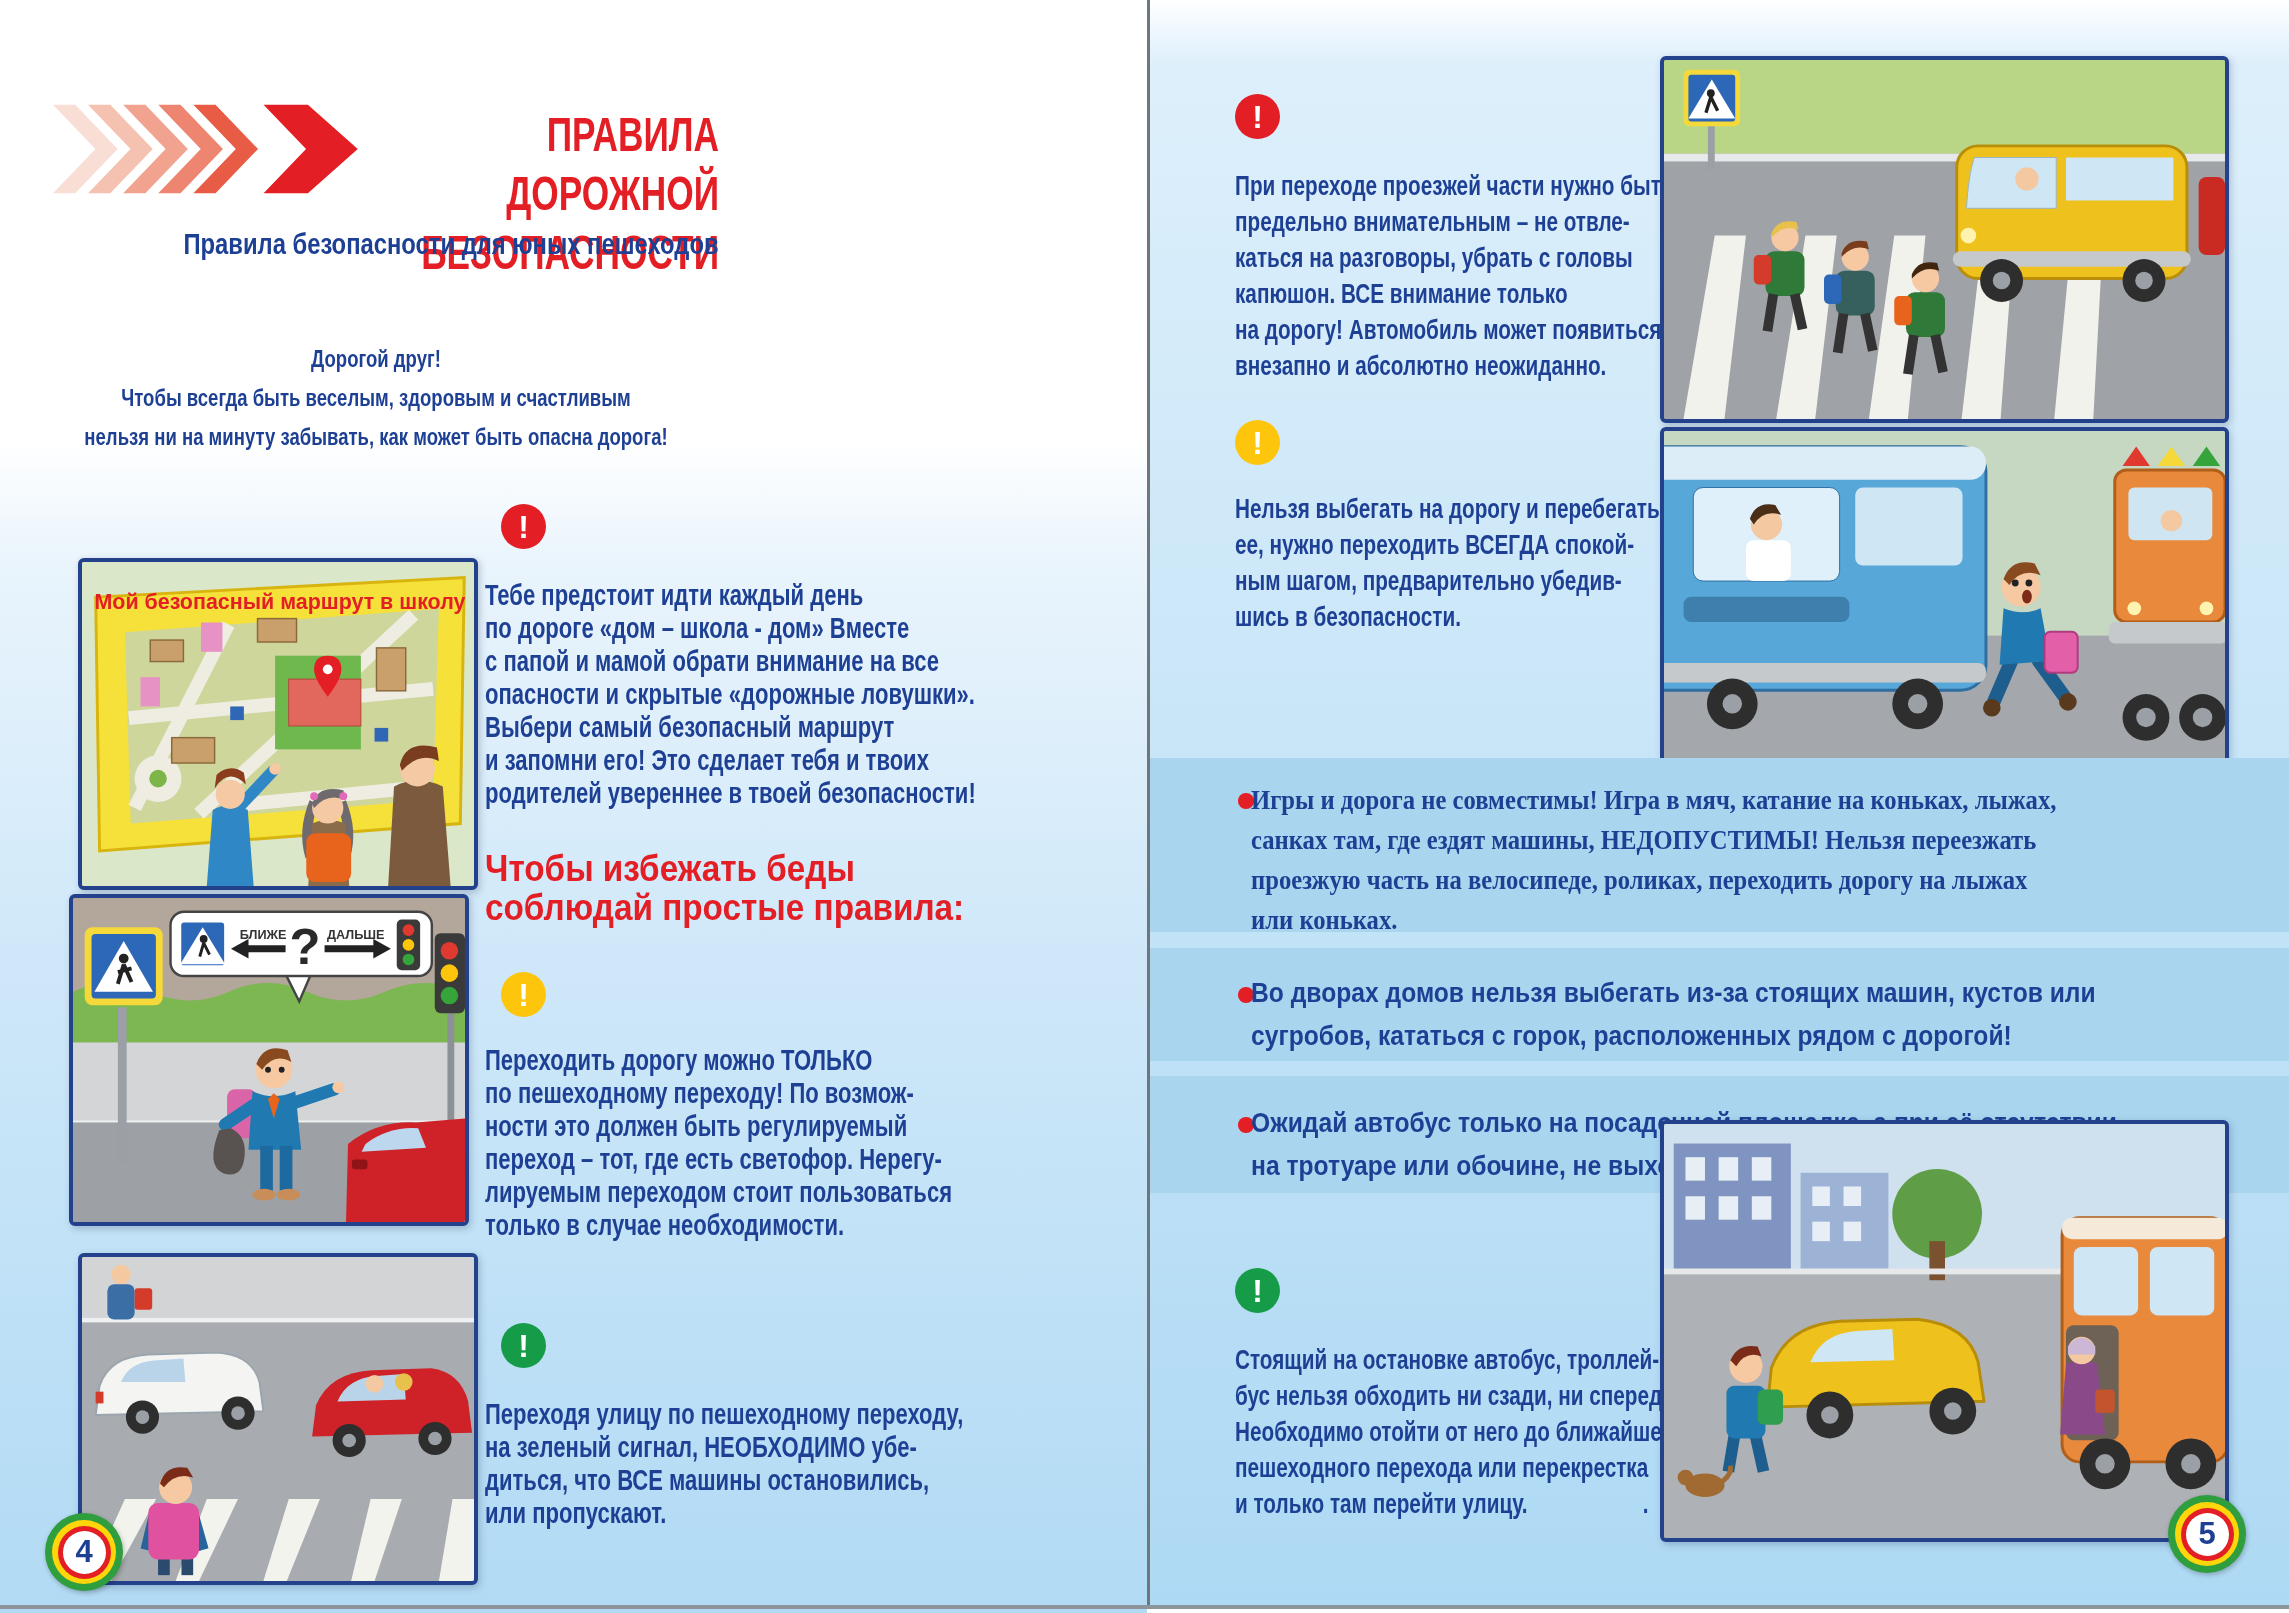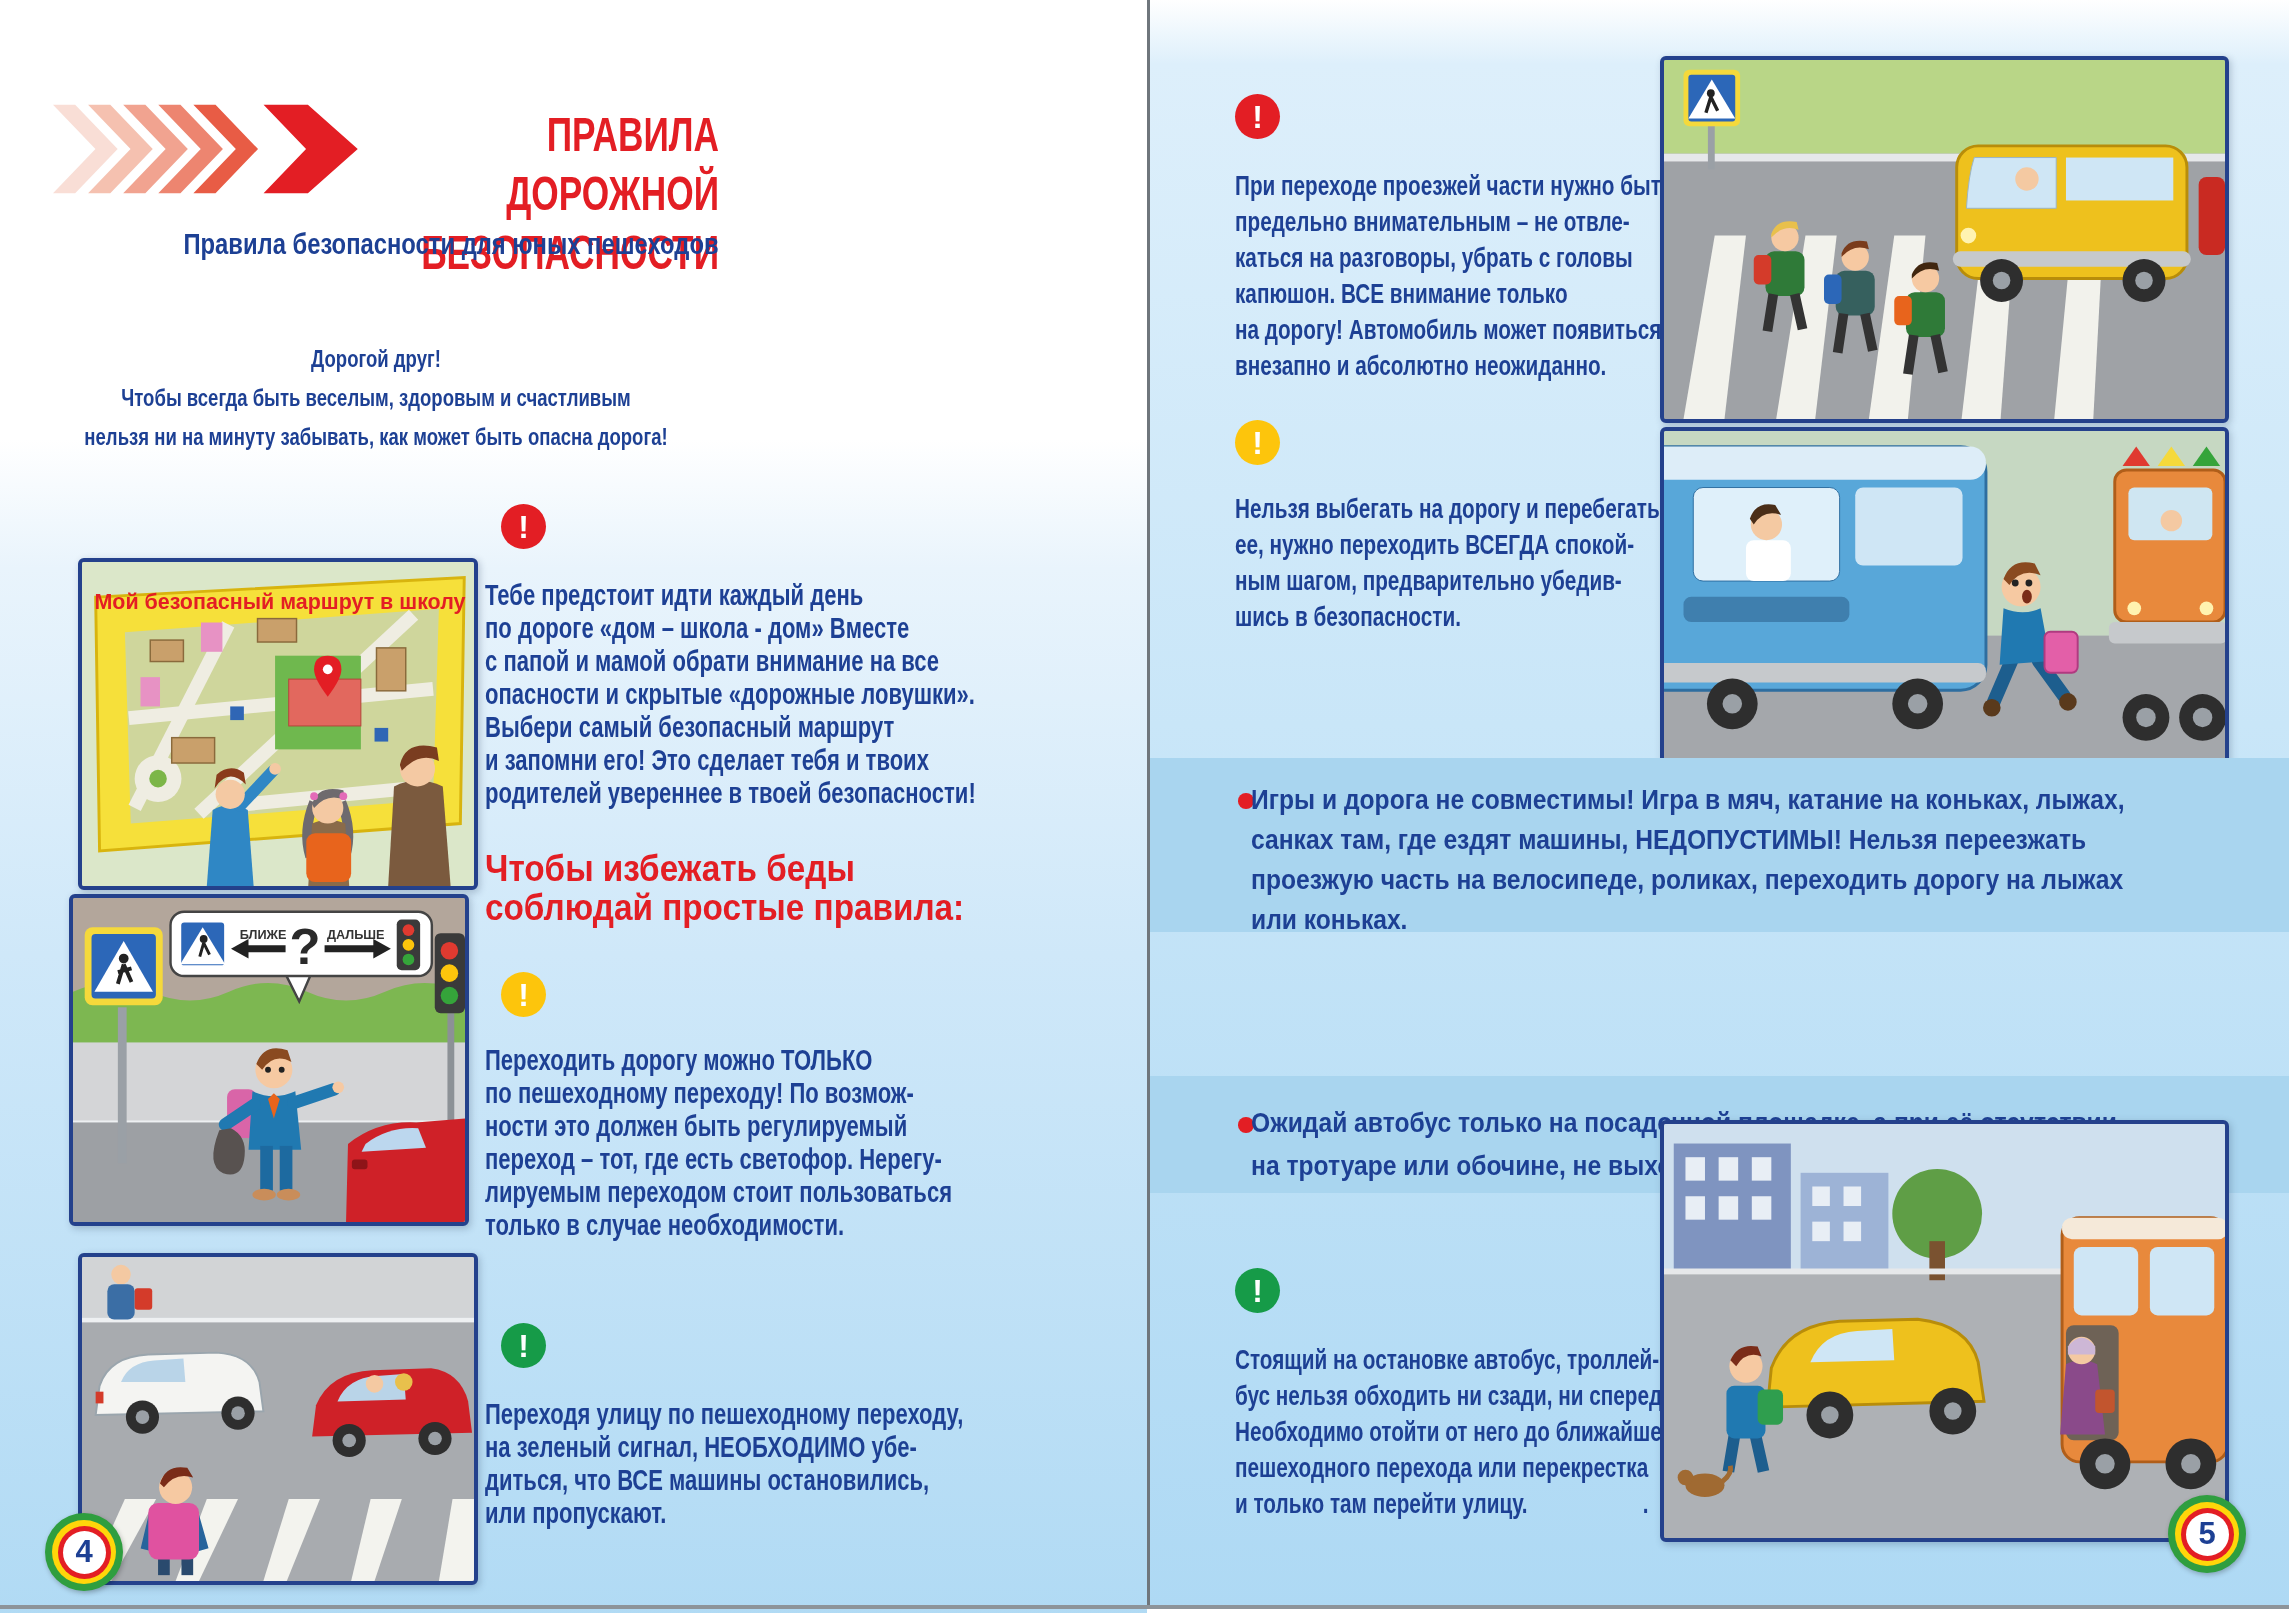--- a/index.html
+++ b/index.html
@@ -37,21 +37,21 @@
 
   .ill{position:absolute;border:4.9px solid #24418c;border-radius:5.9px;background:#ffffff;
     overflow:hidden;box-shadow:2px 2.9px 7.8px rgba(40,60,90,.25);}
   .ill svg{display:block;width:100%;height:100%;}
   svg text{font-family:"Liberation Sans","DejaVu Sans",sans-serif;}
 
   .band{position:absolute;left:0;width:1140px;background:#a9d5ef;}
   .band .dot{position:absolute;left:88px;width:15.6px;height:15.6px;border-radius:50%;background:#e31e24;}
   .band-text{position:absolute;left:101px;font-size:28px;font-weight:700;color:#1d4094;
     white-space:pre-line;transform:scaleX(0.88);transform-origin:0 0;width:1190px;}
-  .band1{top:758px;height:174px;} .band1 .dot{top:35px;} .band1 .band-text{top:21.5px;line-height:40px;}
+  .band1{top:758px;height:174px;font-family:Liberation Serif, serif;} .band1 .dot{top:35px;} .band1 .band-text{top:21.5px;line-height:40px;}
   .band2{top:948px;height:113px;} .band2 .dot{top:39px;} .band2 .band-text{top:23.4px;line-height:43px;}
   .band3{top:1076px;height:117px;} .band3 .dot{top:41px;} .band3 .band-text{top:25px;line-height:43px;}
 
   .badge{position:absolute;width:78px;height:78px;border-radius:50%;background:#2f9e3f;
     display:flex;align-items:center;justify-content:center;box-shadow:1px 2px 4.9px rgba(0,0,0,.25);}
   .badge .b-y{width:64px;height:64px;border-radius:50%;background:#ffd60a;display:flex;align-items:center;justify-content:center;}
   .badge .b-r{width:53px;height:53px;border-radius:50%;background:#e31e24;display:flex;align-items:center;justify-content:center;}
   .badge .b-w{width:43px;height:43px;border-radius:50%;background:#ffffff;display:flex;align-items:center;justify-content:center;
     color:#1d4094;font-size:31px;font-weight:800;}
   .chevrons{position:absolute;left:53px;top:80px;width:314px;height:96px;}
@@ -423,20 +423,25 @@
       </svg>
     </figure>
 
     <div class="band band1">
       <span class="dot"></span>
       <div class="band-text">Игры и дорога не совместимы! Игра в мяч, катание на коньках, лыжах,
 санках там, где ездят машины, НЕДОПУСТИМЫ! Нельзя переезжать
 проезжую часть на велосипеде, роликах, переходить дорогу на лыжах
 или коньках.</div>
     </div>
+    <div class="band band2">
+      <span class="dot"></span>
+      <div class="band-text">Во дворах домов нельзя выбегать из-за стоящих машин, кустов или
+сугробов, кататься с горок, расположенных рядом с дорогой!</div>
+    </div>
     <div class="band band3">
       <span class="dot"></span>
       <div class="band-text">Ожидай автобус только на посадочной площадке, а при её отсутствии –
 на тротуаре или обочине, не выходи на проезжую часть.</div>
     </div>
 
     <div class="excl excl-green" style="left:85px;top:1268px">
       <span>!</span>
     </div>
     <div class="para rp rp3">Стоящий на остановке автобус, троллей-

